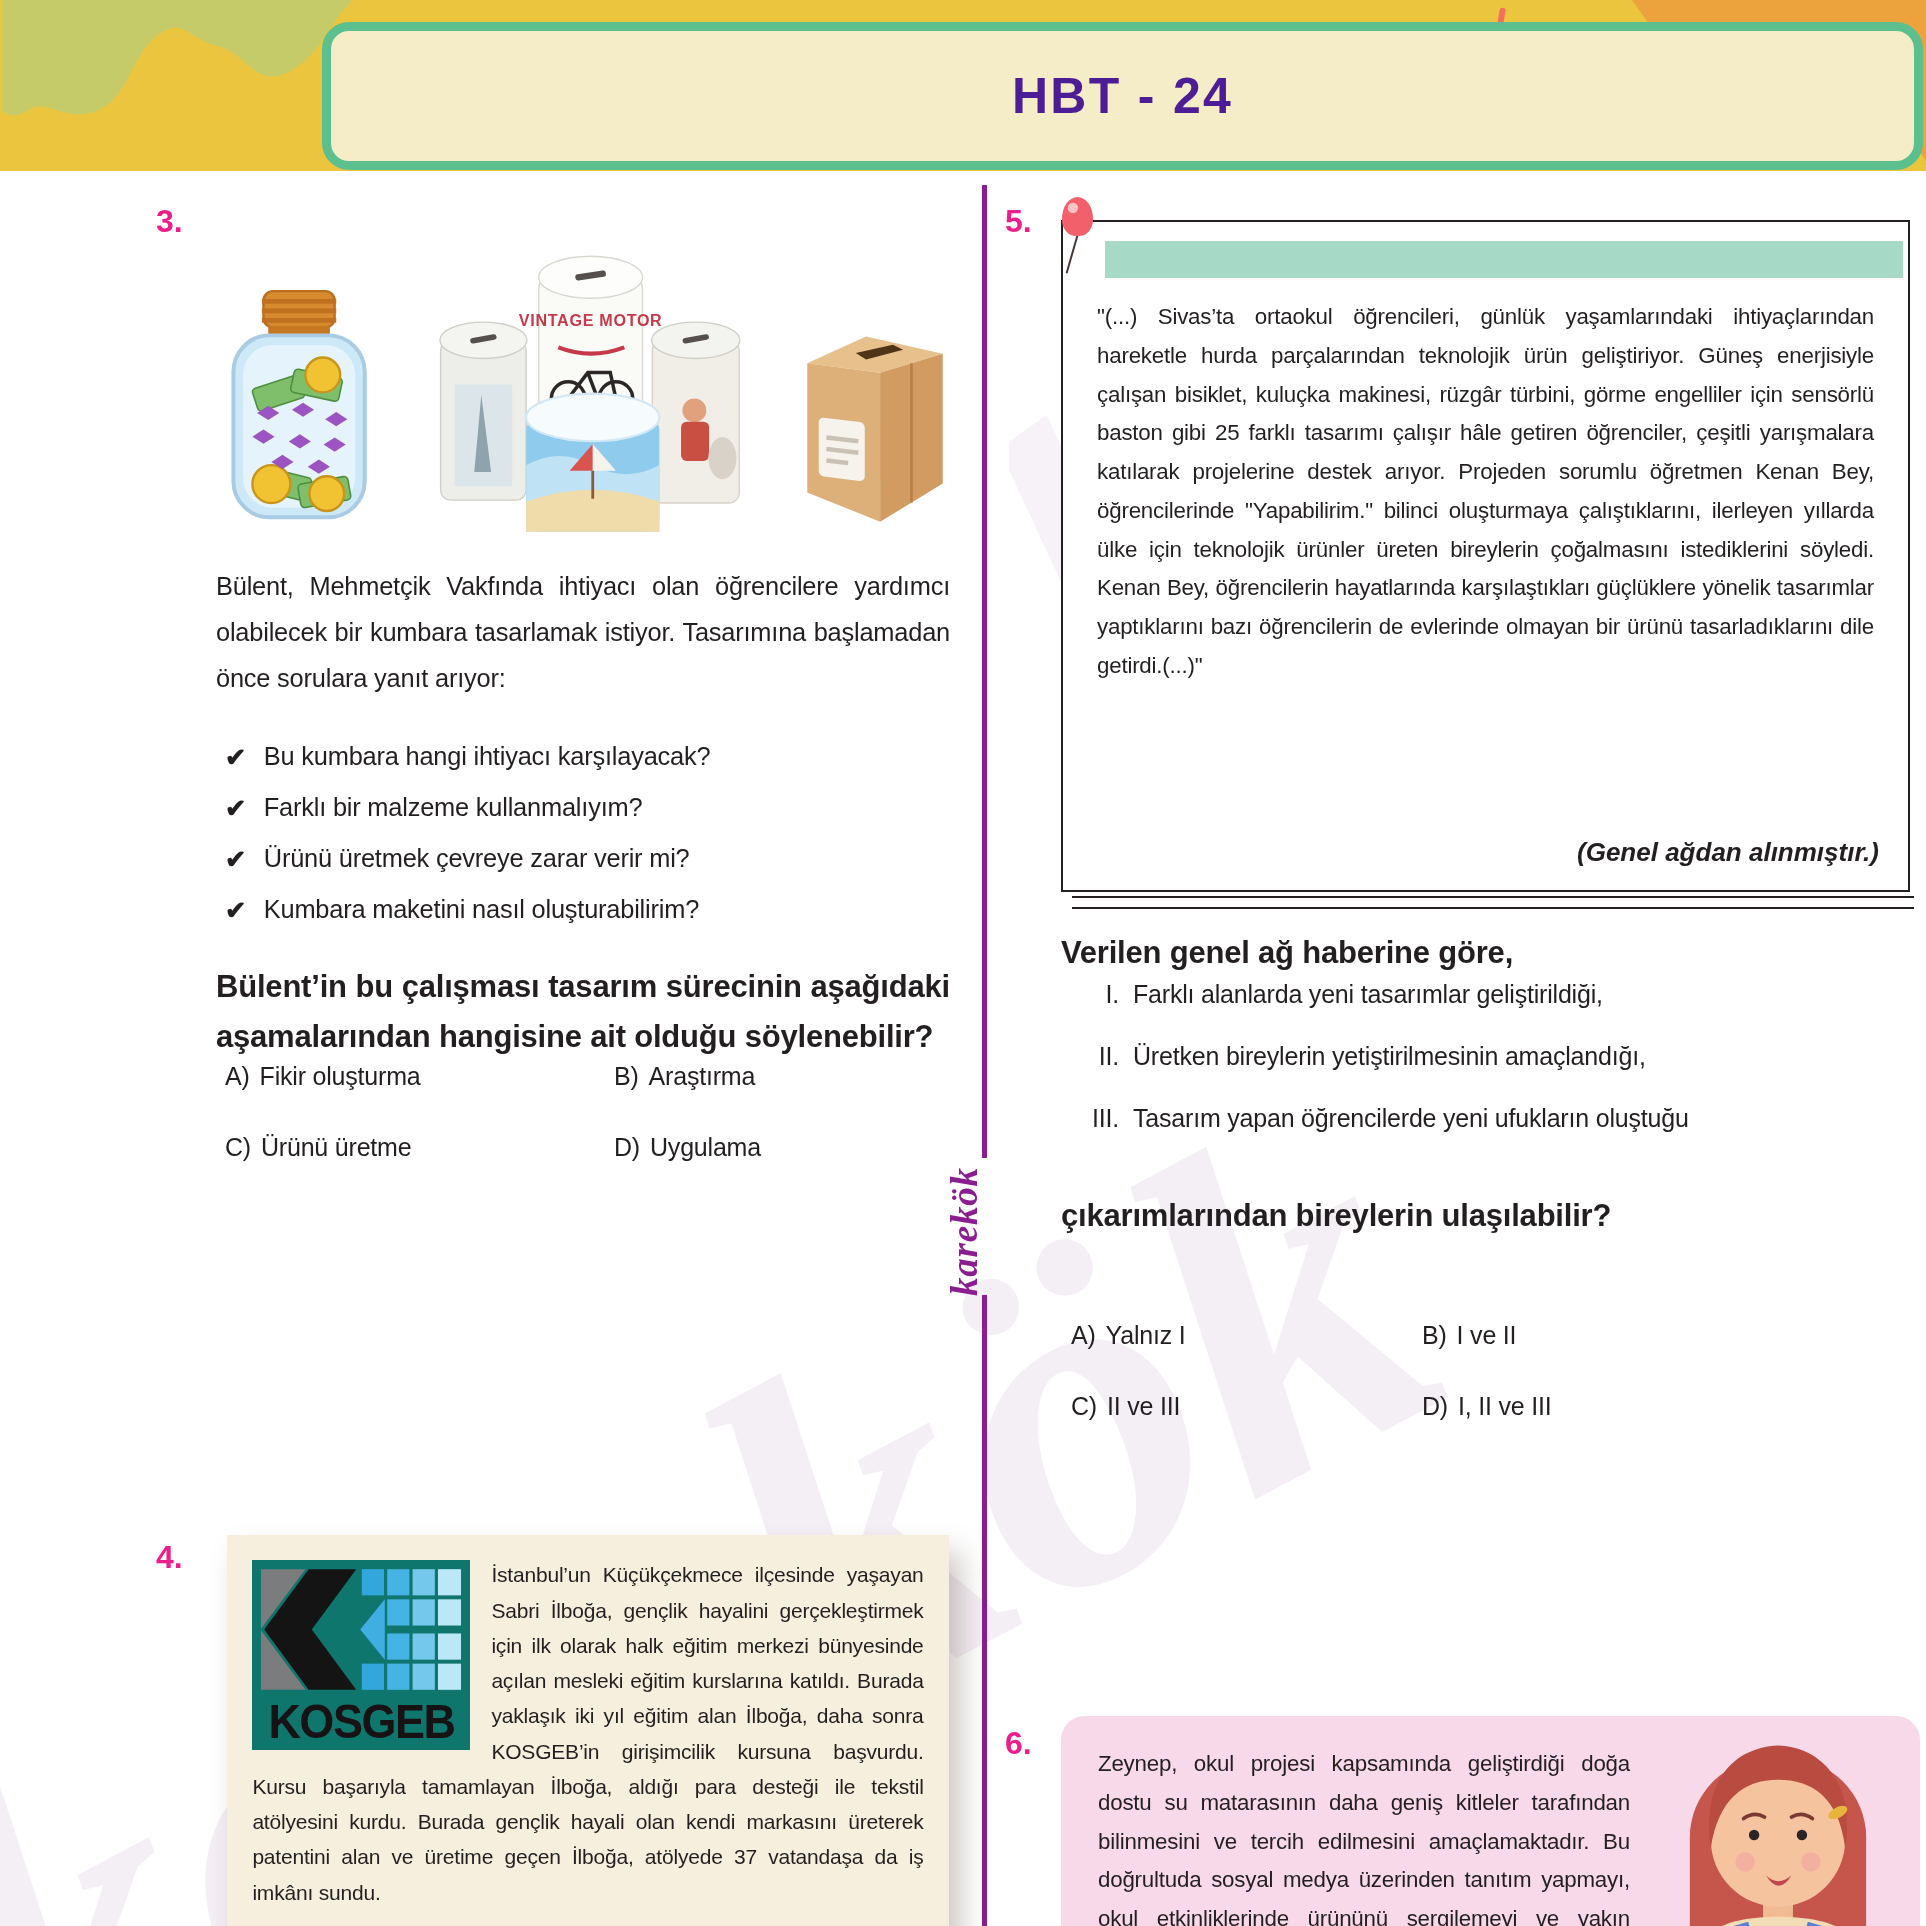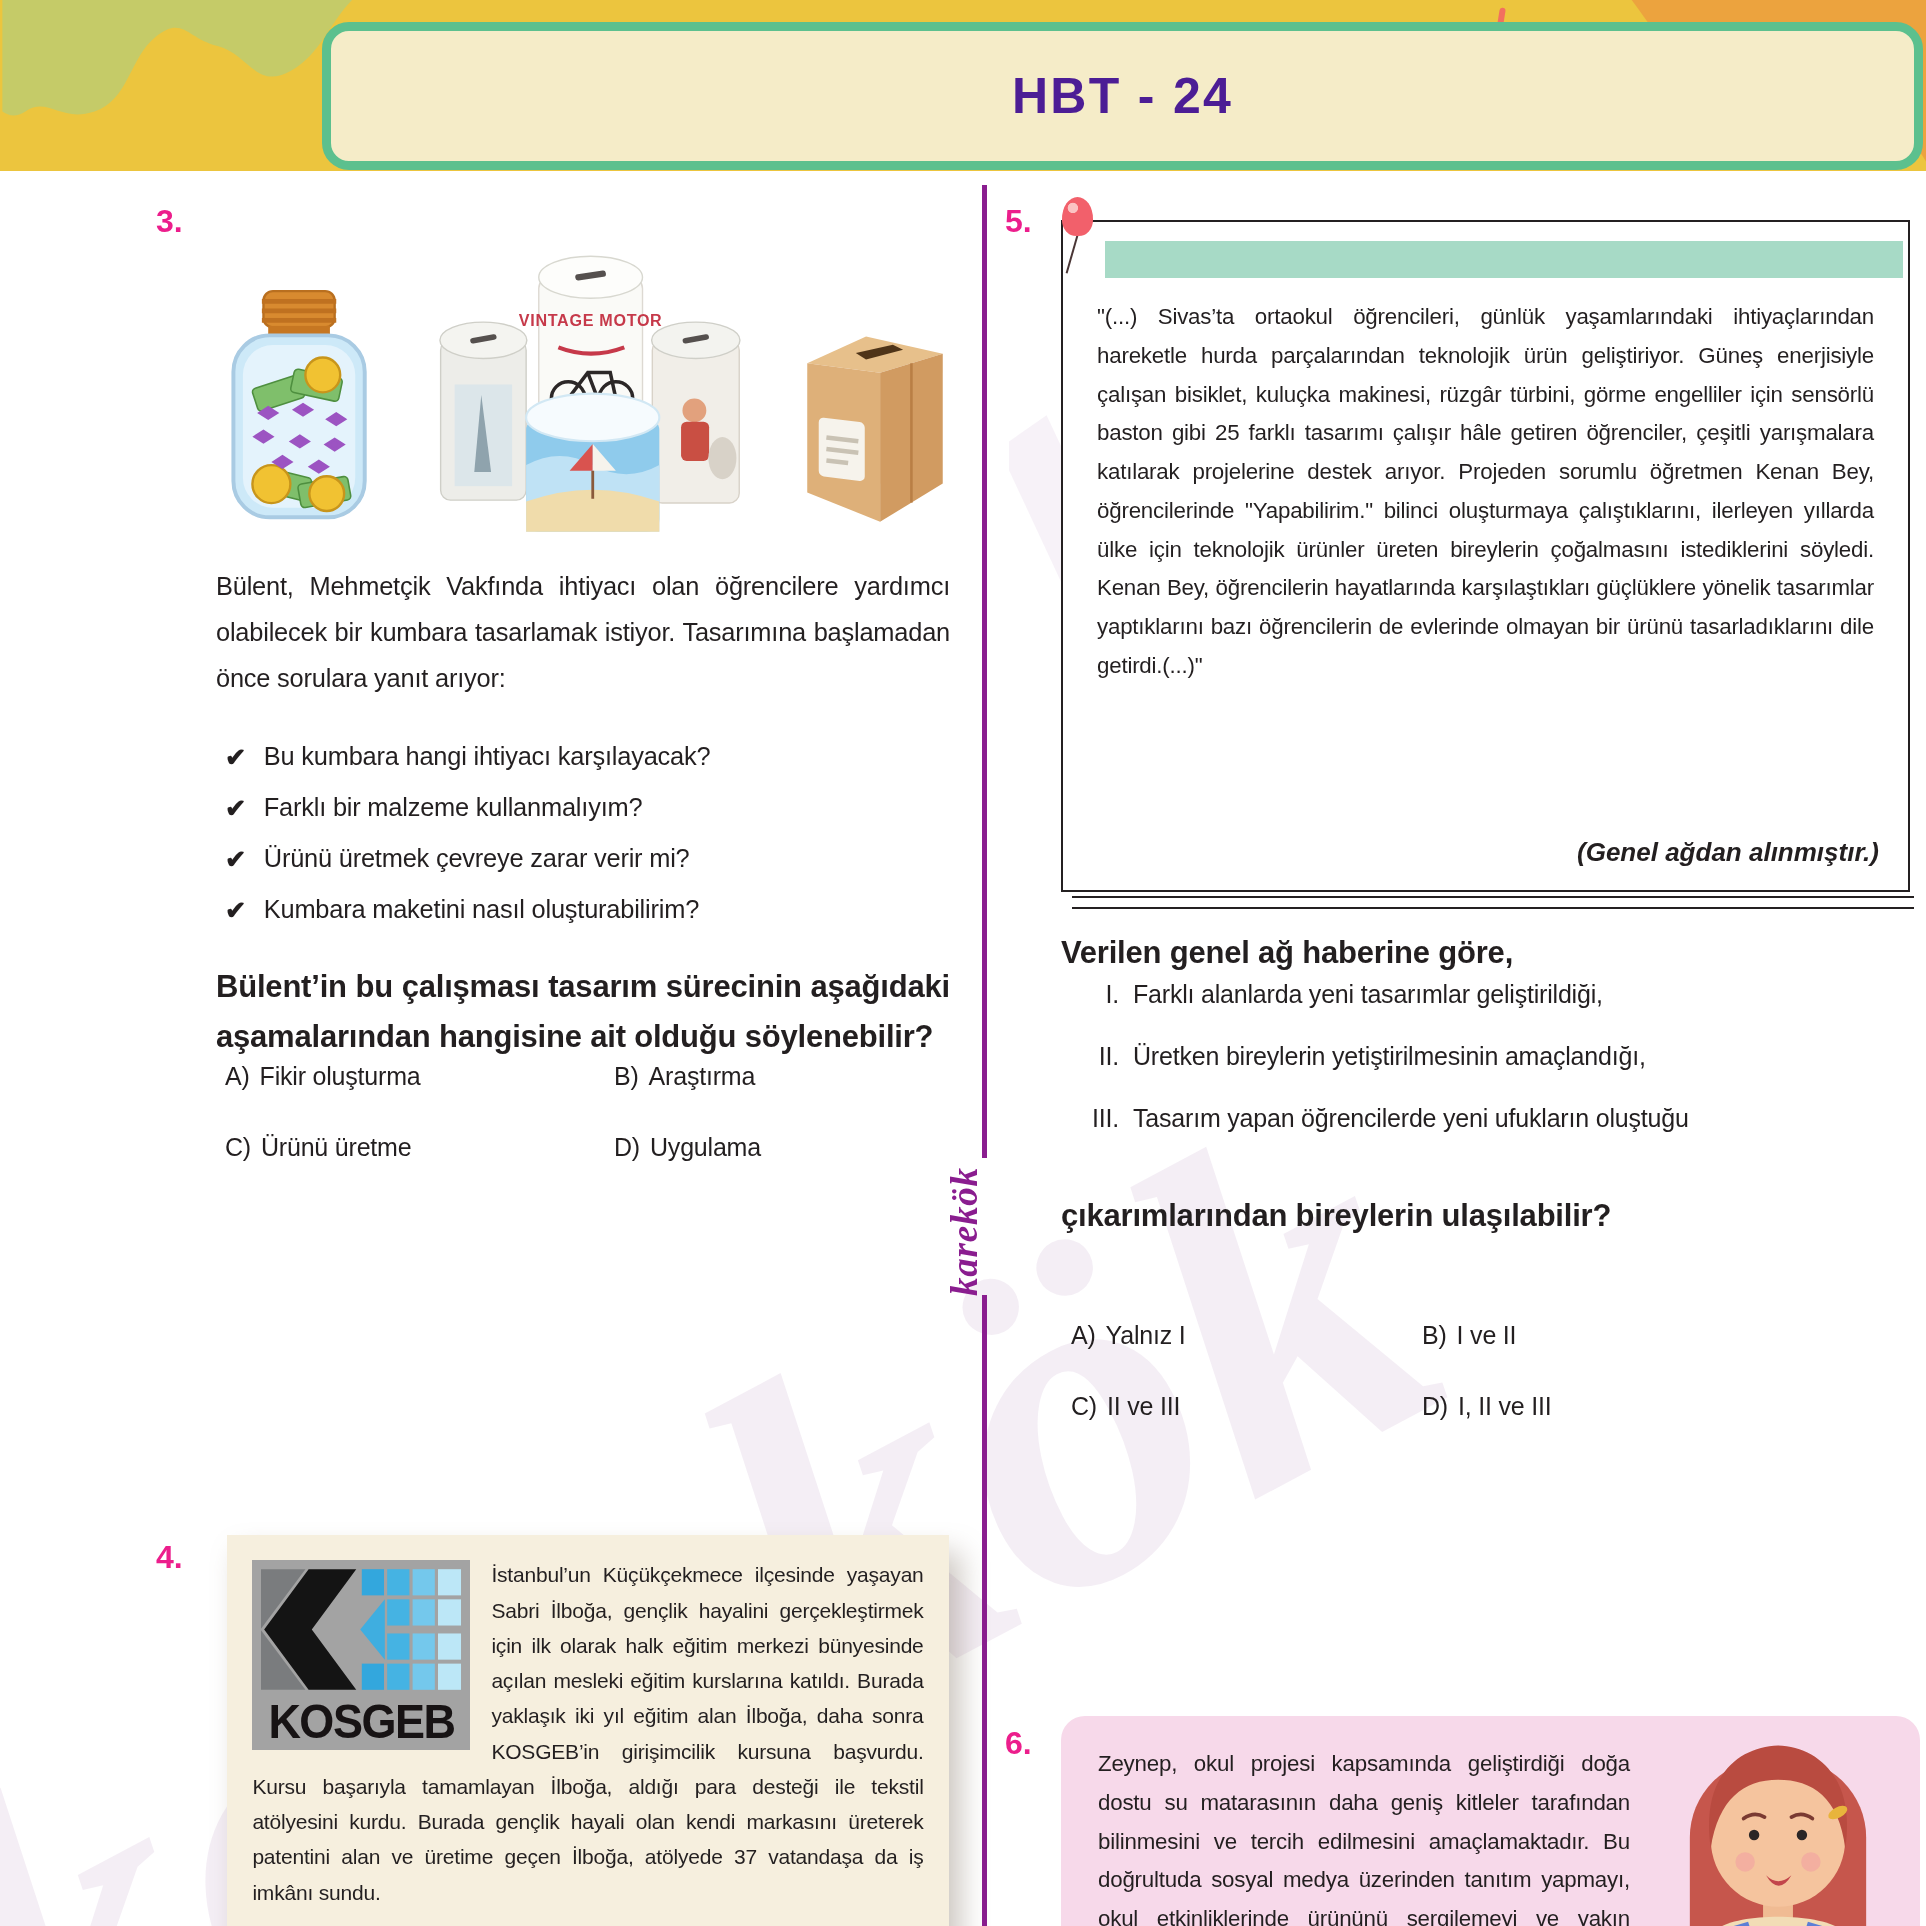--- a/index.html
+++ b/index.html
@@ -54,21 +54,21 @@
   .check .cg{font-weight:700;flex:none;}
   .q3q{position:absolute;left:216px;top:962px;width:734px;}
   .q3opts{left:225px;top:1062px;}
 
   
   .note{position:absolute;left:227px;top:1535px;width:722px;height:485px;box-sizing:border-box;
     background:#F6EFDE;box-shadow:11.6px 17.3px 27px rgba(125,110,95,0.40);
     padding:22.3px 25.4px 23px;}
   .note::after{content:"";position:absolute;right:0;bottom:0;width:64px;height:64px;
     background:linear-gradient(to top left,#ffffff 0 47%,#E4D6BB 49% 60%,#F0E6CF 62% 100%);}
-  .kosgeb{float:left;width:218px;margin:3.1px 21px 7.7px 0;background:#a3a3a3;padding:5.4px 4.6px 2.3px;box-sizing:border-box;}
+  .kosgeb{float:left;width:218px;margin:3.1px 21px 7.7px 0;background:#0f766e;padding:5.4px 4.6px 2.3px;box-sizing:border-box;}
   .kosgeb-word{font-size:45px;font-weight:700;letter-spacing:-1.5px;text-align:center;
     color:#171314;transform:scaleY(1.05);margin-top:2.3px;}
   .note .txt{font-size:21px;line-height:1.68;}
 
   
   .newsbox{position:absolute;left:1061px;top:220px;width:849px;height:672px;box-sizing:border-box;
     background:#ffffff;border:2.3px solid #242021;}
   .newsbox::after{content:"";position:absolute;left:8.5px;right:-6.2px;bottom:-18.5px;height:8.5px;
     border-top:2.3px solid #242021;border-bottom:2.3px solid #242021;}
   .newsbar{position:absolute;left:42px;right:5.4px;top:18.5px;height:37px;background:#A7DAC6;}

